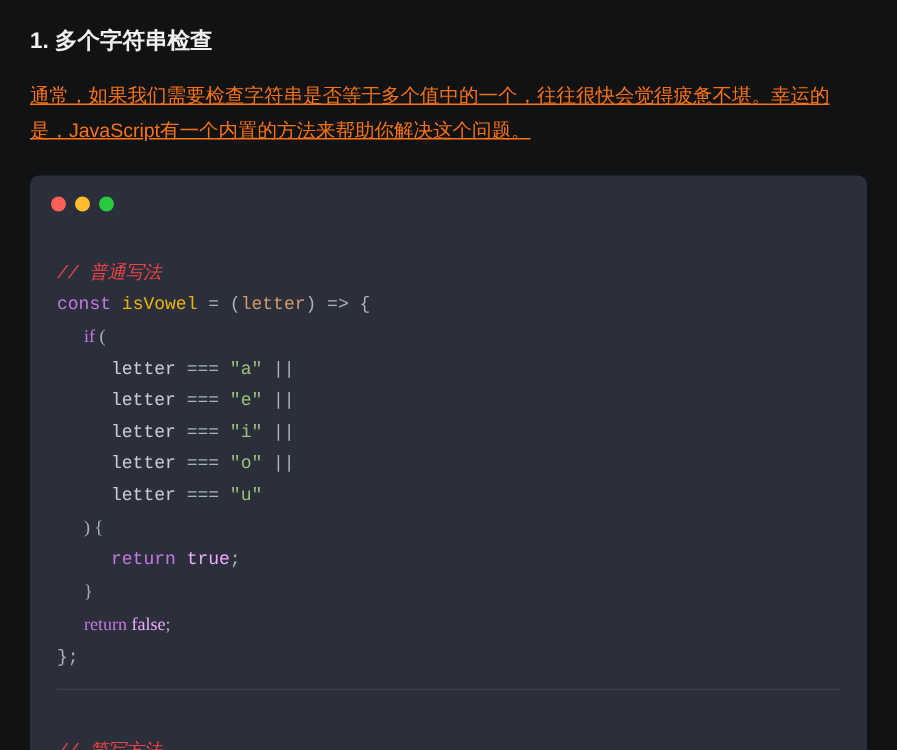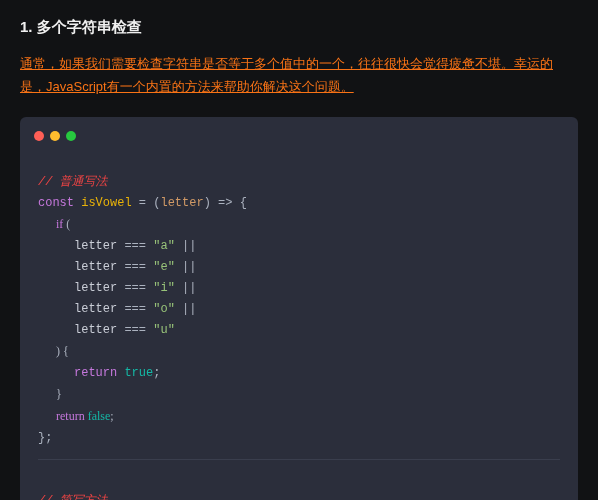--- a/index.html
+++ b/index.html
@@ -46,21 +46,21 @@
     padding: 0 18px;
     font-size: 12px;
     line-height: 1.75;
     color: #c9cdd6;
     white-space: pre;
   }
   .t-comment { color: #ef4444; font-style: italic; }
   .t-kw      { color: #c678dd; }
   .t-fn      { color: #eab308; }
   .t-str     { color: #98c379; }
-  .t-bool    { color: #14b8a6; }
+  .t-bool    { color: #f0abfc; }
   .t-param   { color: #d19a66; }
   .t-punc    { color: #abb2bf; }
   .indent1 { padding-left: 1.5em; display:inline-block;font-family:Liberation Serif, serif;}
   .indent2 { padding-left: 3em; display:inline-block;}
   .sep {
     border: none;
     border-top: 1px solid #3a3e4d;
     margin: 10px 18px 10px 18px;
   }
 </style>

